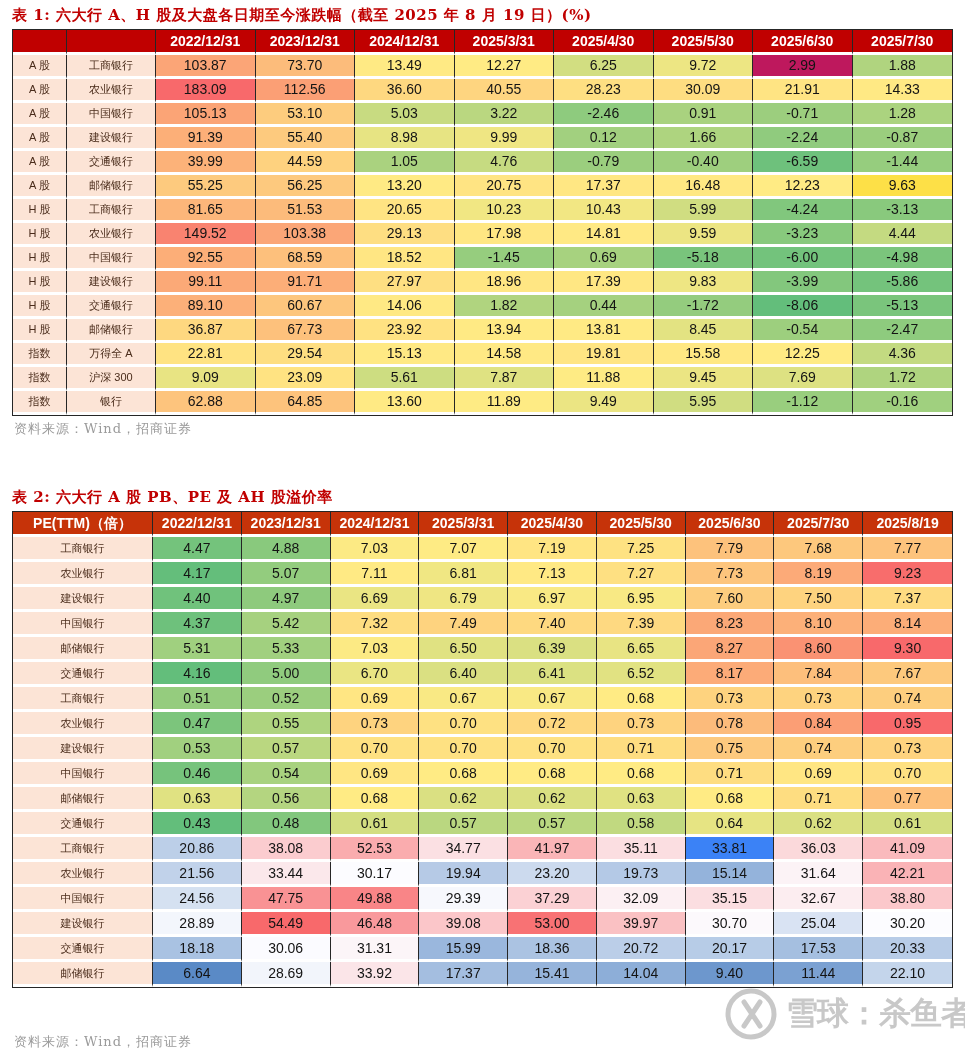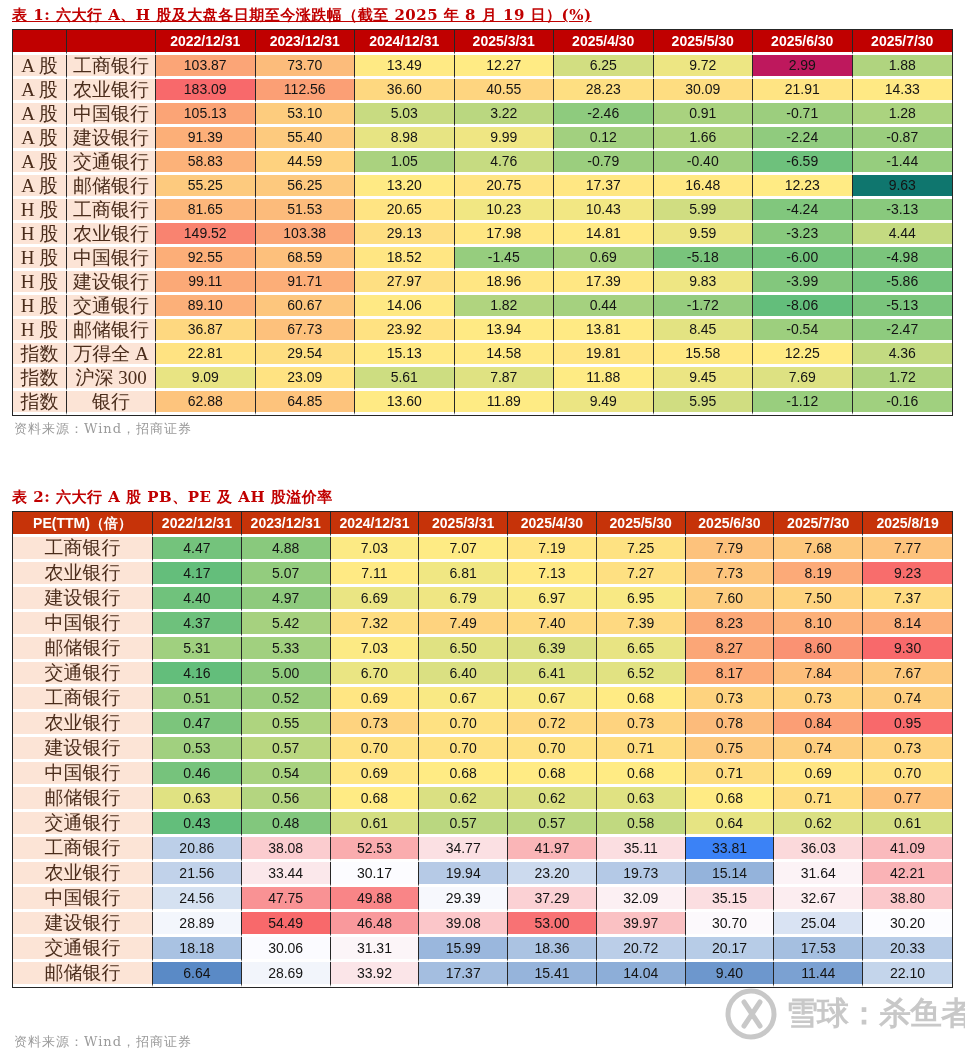--- a/index.html
+++ b/index.html
@@ -9,21 +9,21 @@
   *{box-sizing:border-box;}
   html,body{margin:0;padding:0;}
   body{
     width:965px;height:1051px;position:relative;overflow:hidden;background:#ffffff;
     font-family:"Liberation Sans",sans-serif;
   }
   .tbl-title{
     position:absolute;left:12px;color:var(--title);font-weight:bold;font-size:15px;
     font-family:"DejaVu Serif",serif;letter-spacing:0.5px;white-space:nowrap;
   }
-  #t1-title{top:6px;text-decoration:underline;}
+  #t1-title{top:6px;}
   #t2-title{top:488px;}
   .source{
     position:absolute;left:14px;color:var(--src);font-size:13px;
     font-family:"DejaVu Serif",serif;letter-spacing:1px;
   }
   #src1{top:420px;}
   #src2{top:1033px;}
   table.tbl{
     position:absolute;left:12px;width:941px;border-collapse:separate;border-spacing:0;
     table-layout:fixed;border:1px solid var(--border);background:#ffffff;
@@ -34,22 +34,22 @@
     border-right:1px solid var(--border);border-bottom:3px solid #ffffff;
     text-align:center;vertical-align:middle;padding:0;overflow:hidden;white-space:nowrap;
   }
   .tbl th:last-child,.tbl td:last-child{border-right:none;}
   #table1 td{height:21px;line-height:21px;}
   #table1 th{height:22px;line-height:22px;}
   #table2 td{height:22px;line-height:22px;}
   .hdr1{background:var(--t1h);color:#ffffff;font-weight:bold;font-size:14px;}
   .hdr2{background:var(--t2h);color:#ffffff;font-weight:bold;font-size:14px;}
   .lbl{
-    background:var(--pink);color:#4A2C1B;font-size:19px;
-    font-family:Liberation Serif, serif;
+    background:var(--pink);color:#4A2C1B;font-size:11px;
+    font-family:Liberation Sans, sans-serif;
   }
   .val{font-size:14px;color:#141414;}
   .watermark{
     position:absolute;left:724px;top:986px;height:56px;display:flex;align-items:center;
     gap:8px;z-index:5;pointer-events:none;opacity:0.85;
   }
   .watermark .wm-text{
     font-size:32px;font-weight:bold;color:var(--wm);white-space:nowrap;
     letter-spacing:-1px;
   }
@@ -129,40 +129,40 @@
         <td class="val" style="background:rgb(231,228,131)">8.98</td>
         <td class="val" style="background:rgb(239,230,131)">9.99</td>
         <td class="val" style="background:rgb(162,208,127)">0.12</td>
         <td class="val" style="background:rgb(174,212,127)">1.66</td>
         <td class="val" style="background:rgb(144,203,126)">-2.24</td>
         <td class="val" style="background:rgb(155,206,126)">-0.87</td>
       </tr>
       <tr>
         <td class="lbl">A 股</td>
         <td class="lbl">交通银行</td>
-        <td class="val" style="background:rgb(252,178,121)">58.83</td>
+        <td class="val" style="background:rgb(252,178,121)">39.99</td>
         <td class="val" style="background:rgb(254,210,127)">44.59</td>
         <td class="val" style="background:rgb(170,210,127)">1.05</td>
         <td class="val" style="background:rgb(198,219,129)">4.76</td>
         <td class="val" style="background:rgb(155,206,126)">-0.79</td>
         <td class="val" style="background:rgb(158,207,126)">-0.40</td>
         <td class="val" style="background:rgb(110,193,124)">-6.59</td>
         <td class="val" style="background:rgb(150,205,126)">-1.44</td>
       </tr>
       <tr>
         <td class="lbl">A 股</td>
         <td class="lbl">邮储银行</td>
         <td class="val" style="background:rgb(253,202,126)">55.25</td>
         <td class="val" style="background:rgb(253,201,126)">56.25</td>
         <td class="val" style="background:rgb(255,234,132)">13.20</td>
         <td class="val" style="background:rgb(255,228,131)">20.75</td>
         <td class="val" style="background:rgb(255,231,131)">17.37</td>
         <td class="val" style="background:rgb(255,232,131)">16.48</td>
         <td class="val" style="background:rgb(255,235,132)">12.23</td>
-        <td class="val" style="background:#0f766e">9.63</td>
+        <td class="val" style="background:#fde047">9.63</td>
       </tr>
       <tr>
         <td class="lbl">H 股</td>
         <td class="lbl">工商银行</td>
         <td class="val" style="background:rgb(252,182,122)">81.65</td>
         <td class="val" style="background:rgb(252,187,123)">51.53</td>
         <td class="val" style="background:rgb(255,228,131)">20.65</td>
         <td class="val" style="background:rgb(241,231,131)">10.23</td>
         <td class="val" style="background:rgb(242,231,131)">10.43</td>
         <td class="val" style="background:rgb(208,221,129)">5.99</td>

